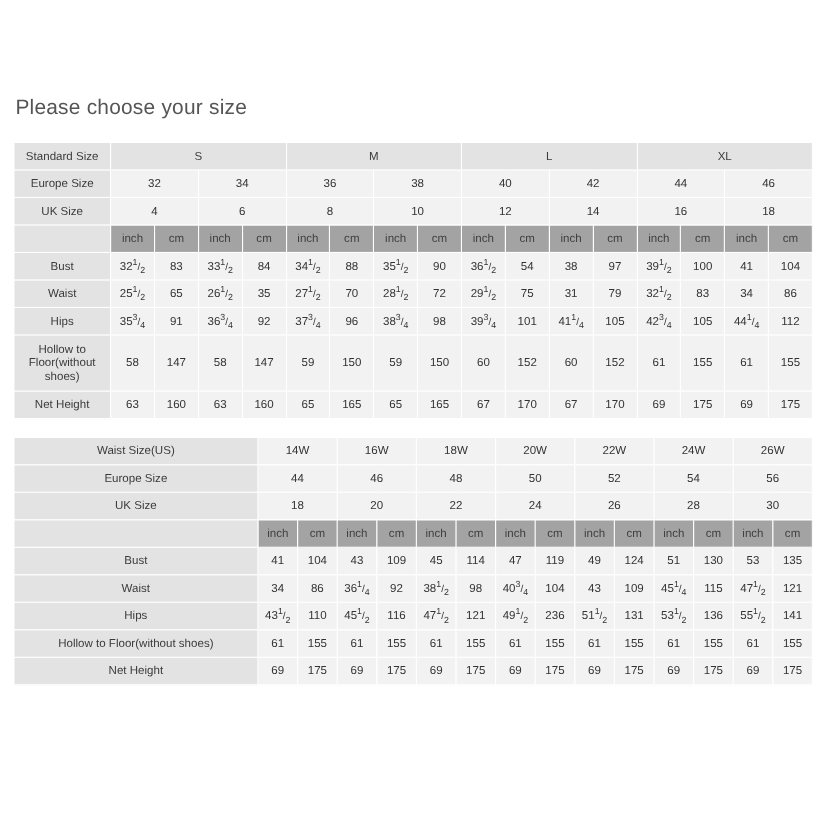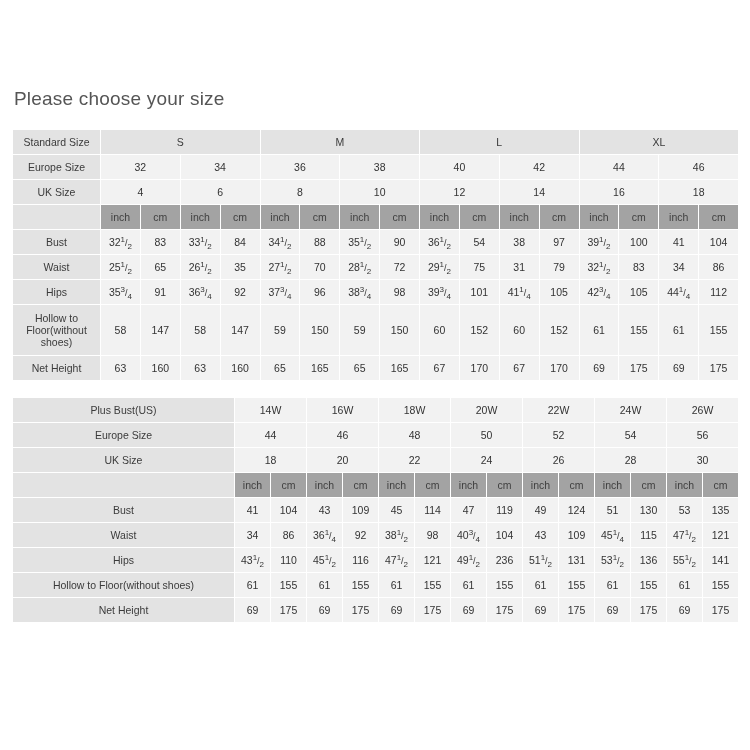--- a/index.html
+++ b/index.html
@@ -239,21 +239,21 @@
   </div>
 
   <div class="tbl-wrap-2">
     <table>
       <colgroup>
         <col style="width:222px">
         <col span="14" style="width:36px">
       </colgroup>
       <tbody id="tbody2">
           <tr>
-            <td class="lbl" colspan="1">Plus Bust(US)</td>
+            <td class="lbl" colspan="1">Waist Size(US)</td>
             <td class="val" colspan="2">14W</td>
             <td class="val" colspan="2">16W</td>
             <td class="val" colspan="2">18W</td>
             <td class="val" colspan="2">20W</td>
             <td class="val" colspan="2">22W</td>
             <td class="val" colspan="2">24W</td>
             <td class="val" colspan="2">26W</td>
           </tr>
           <tr>
             <td class="lbl" colspan="1">Europe Size</td>

